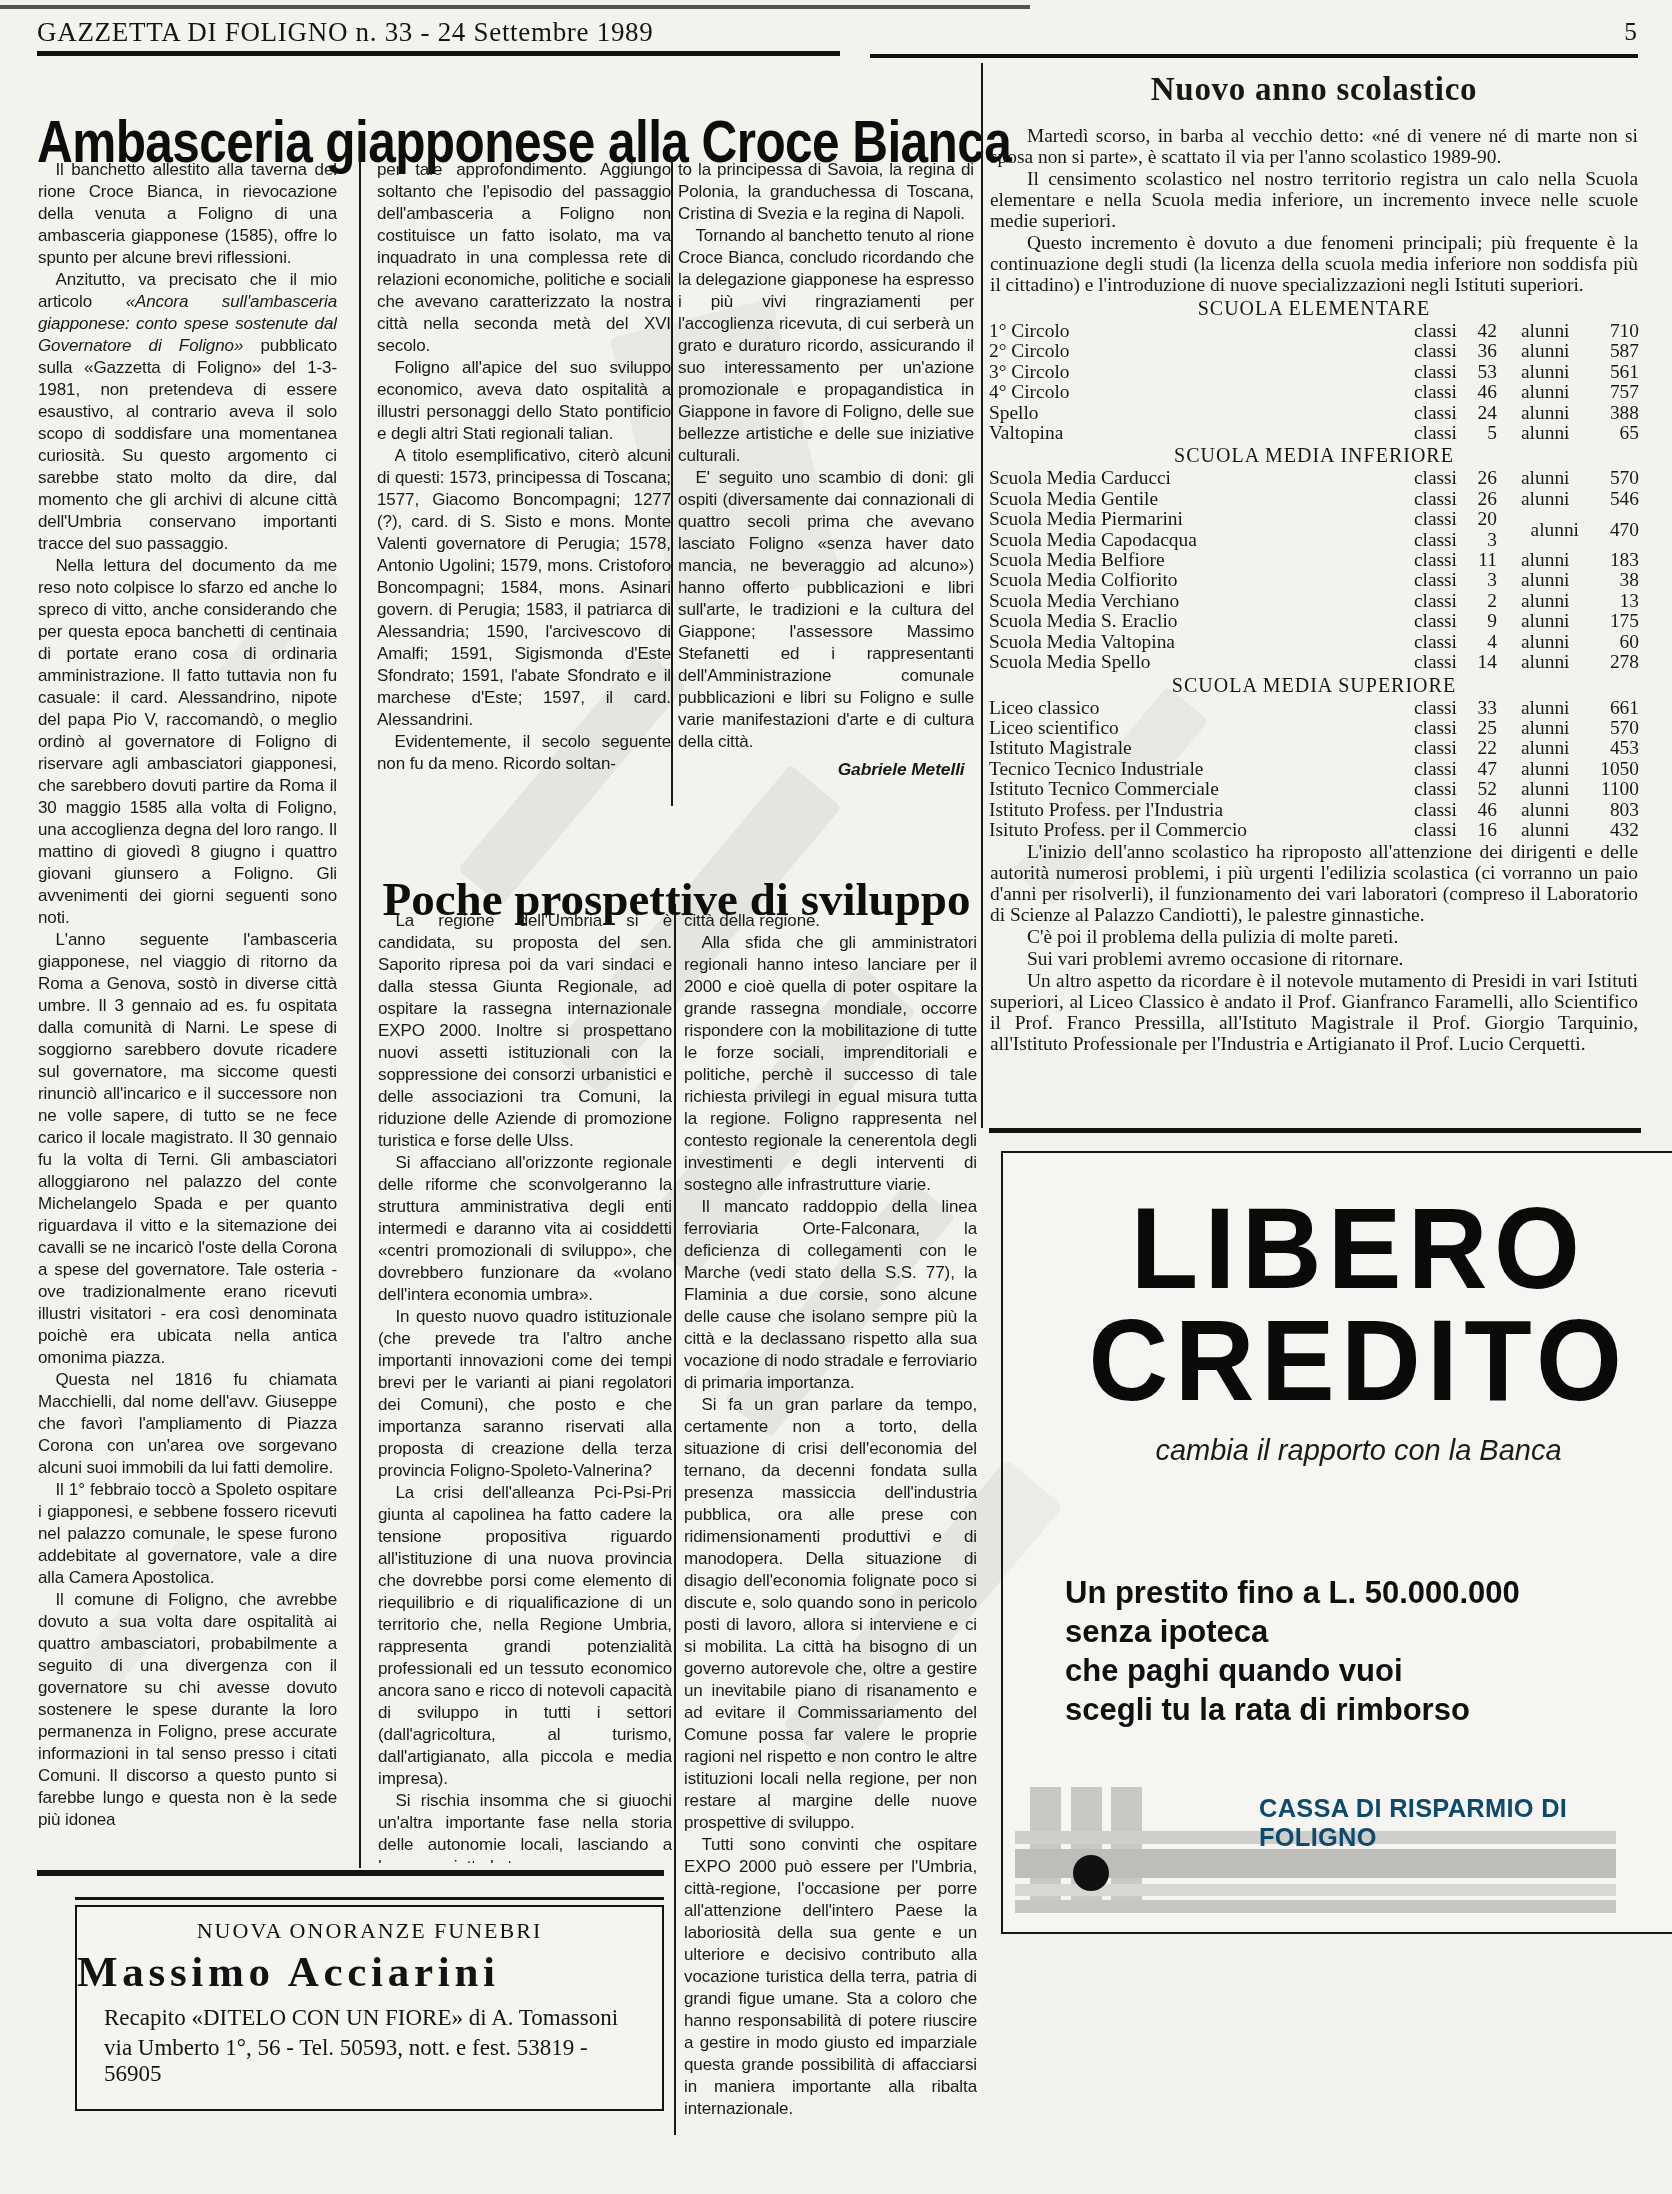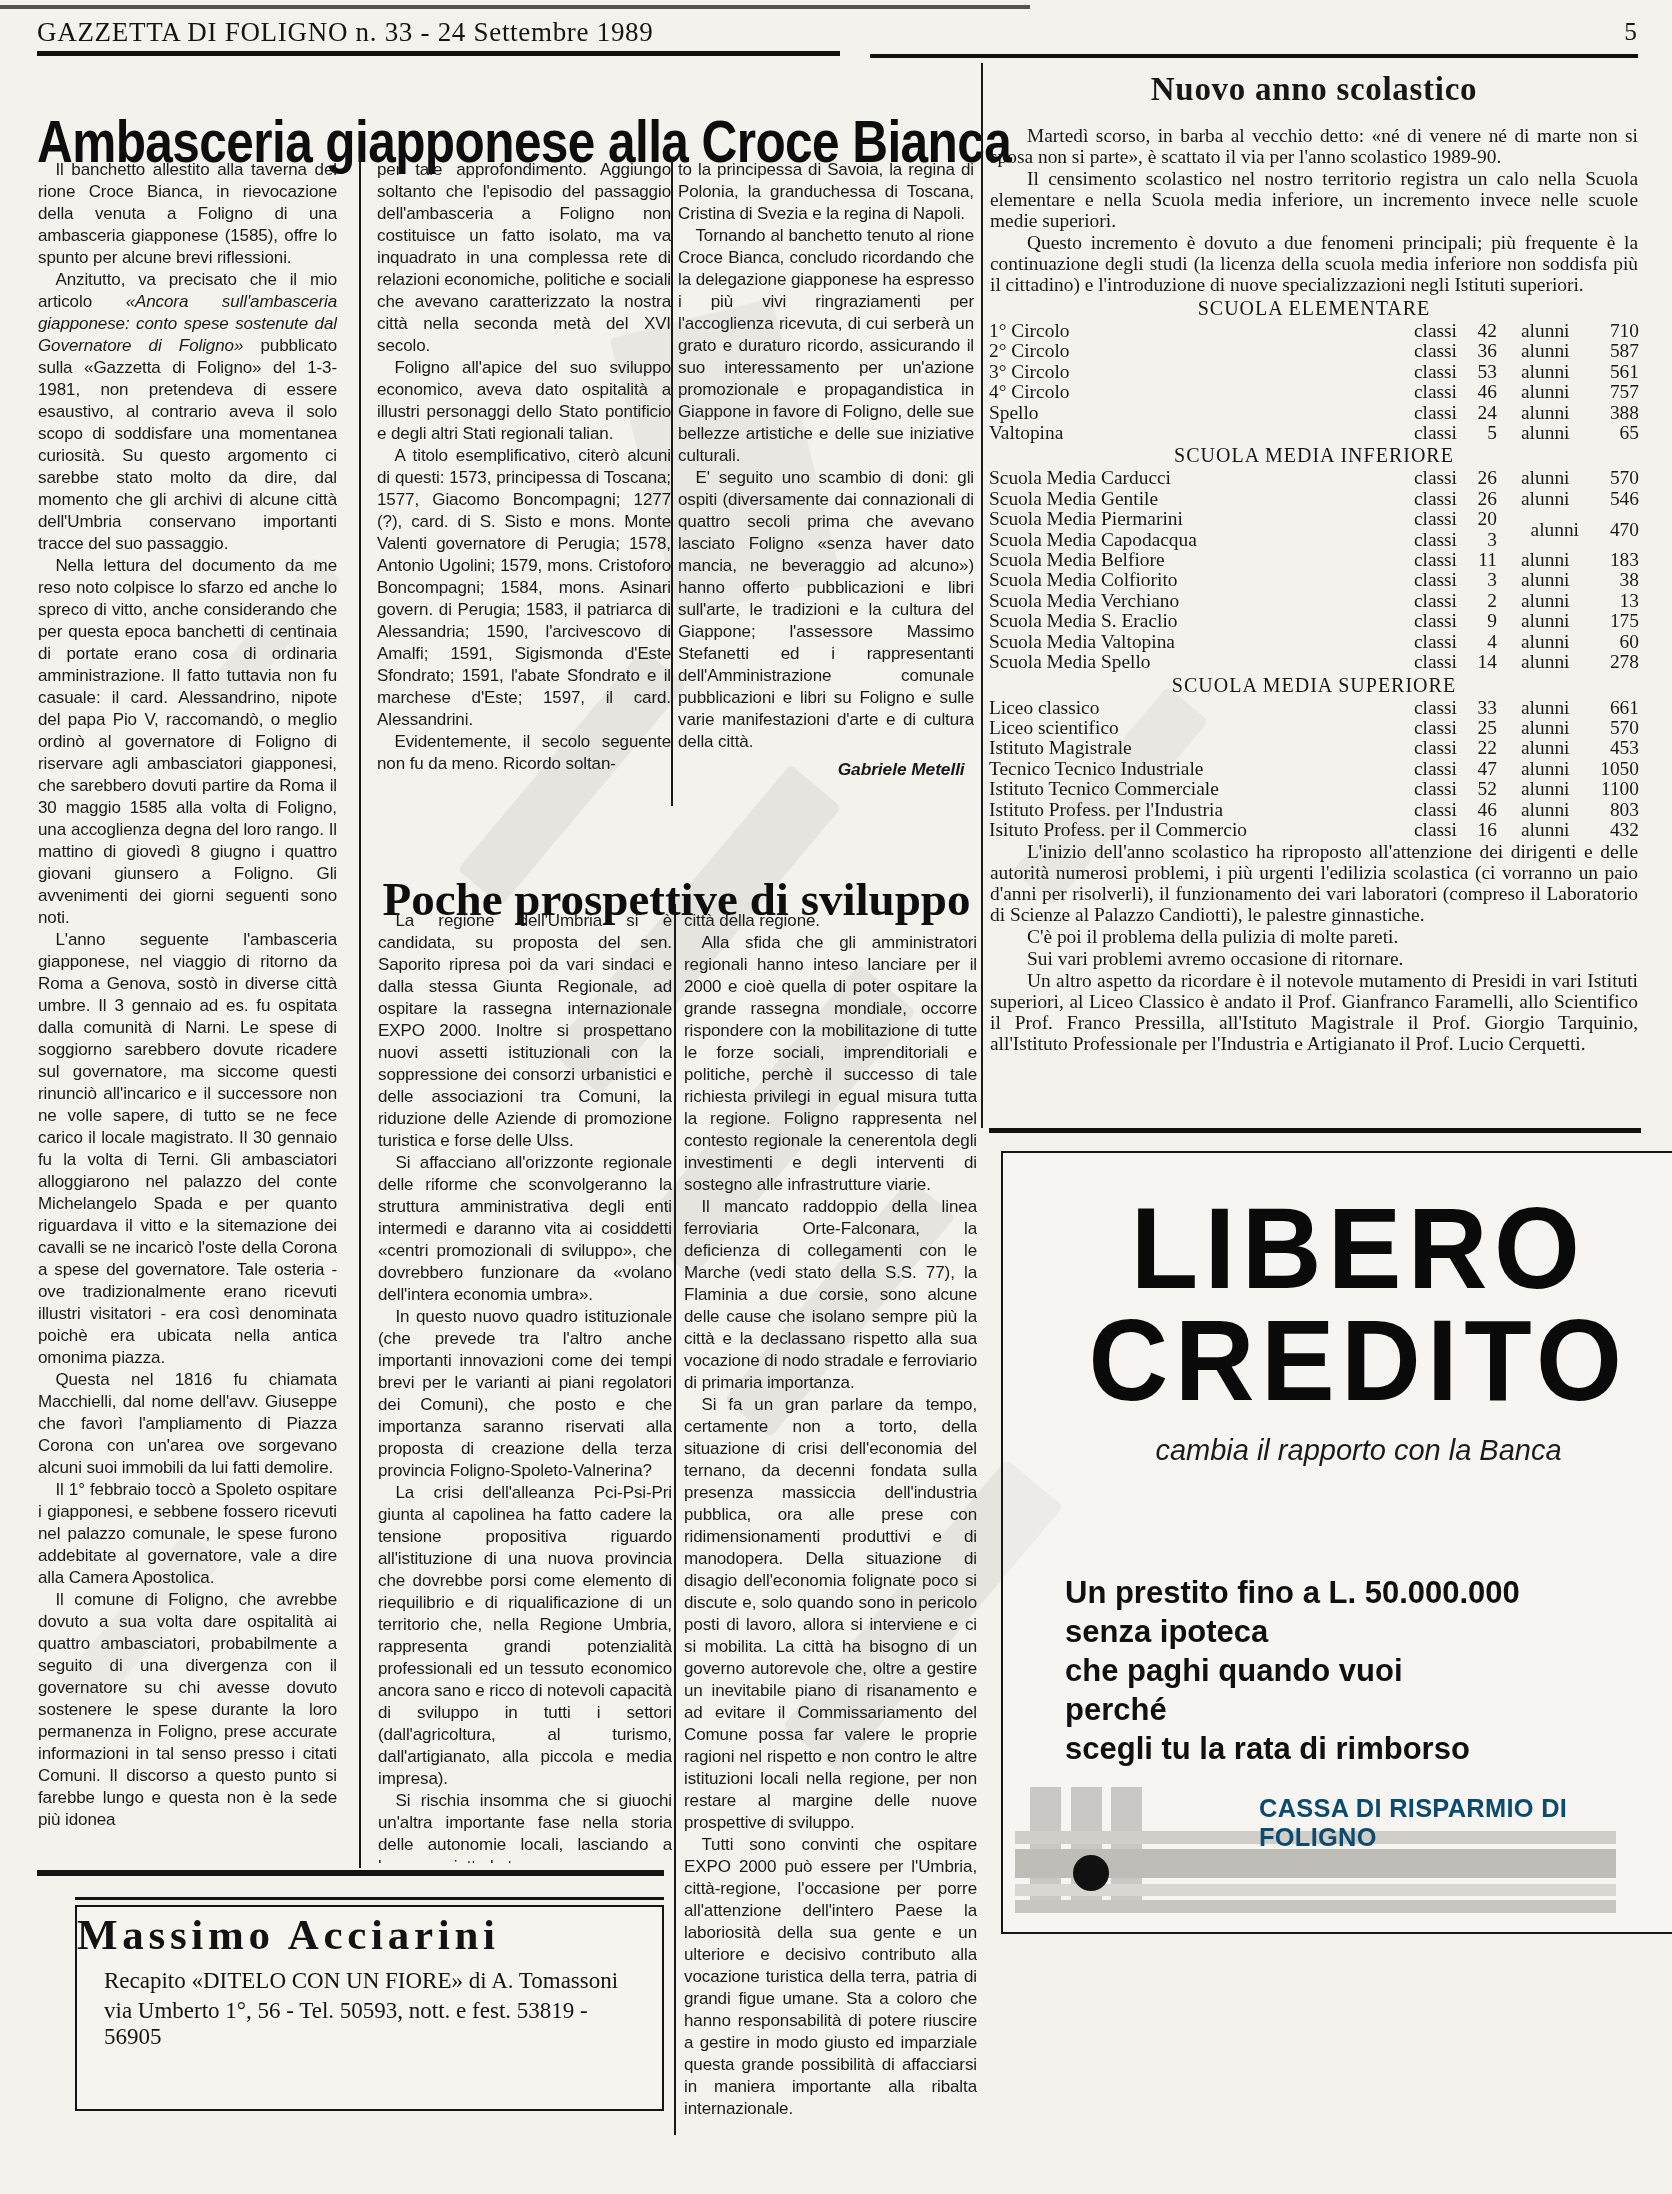--- a/index.html
+++ b/index.html
@@ -345,38 +345,38 @@
   <div class="ad-credito">
     <div class="ad-title">
       <div>LIBERO</div>
       <div>CREDITO</div>
     </div>
     <div class="ad-sub">cambia il rapporto con la Banca</div>
     <div class="ad-bullets">
         <p><span>Un prestito fino a L. 50.000.000</span></p>
         <p><span>senza ipoteca</span></p>
         <p><span>che paghi quando vuoi</span></p>
-        <p><span>perché</span></p>
         <p><span>scegli tu la rata di rimborso</span></p>
       </div>
     <div class="logo">
       <div class="vbar" style="left:27px;"></div>
       <div class="vbar" style="left:68px;"></div>
       <div class="vbar" style="left:108px;"></div>
       <div class="hstripe" style="top:678px;height:13.4px;background:#cfcec9;"></div>
       <div class="hstripe" style="top:696px;height:29px;background:#bebdb8;"></div>
       <div class="hstripe" style="top:731px;height:12px;background:#d8d7d2;"></div>
       <div class="hstripe" style="top:747px;height:13.4px;background:#c7c6c1;"></div>
       <div class="dot"></div>
     </div>
     <div class="bank-name">CASSA DI RISPARMIO DI FOLIGNO</div>
   </div>
 
   <div class="fun-rule"></div>
   <div class="fun-line"></div>
   <div class="ad-funebri">
+    <div class="fun-kicker">NUOVA ONORANZE FUNEBRI</div>
     <div class="fun-name">Massimo Acciarini</div>
     <div class="fun-contact1">Recapito «DITELO CON UN FIORE» di A. Tomassoni</div>
     <div class="fun-contact2">via Umberto 1°, 56 - Tel. 50593, nott. e fest. 53819 - 56905</div>
   </div>
 
 </div>
 
 
 </body></html>

